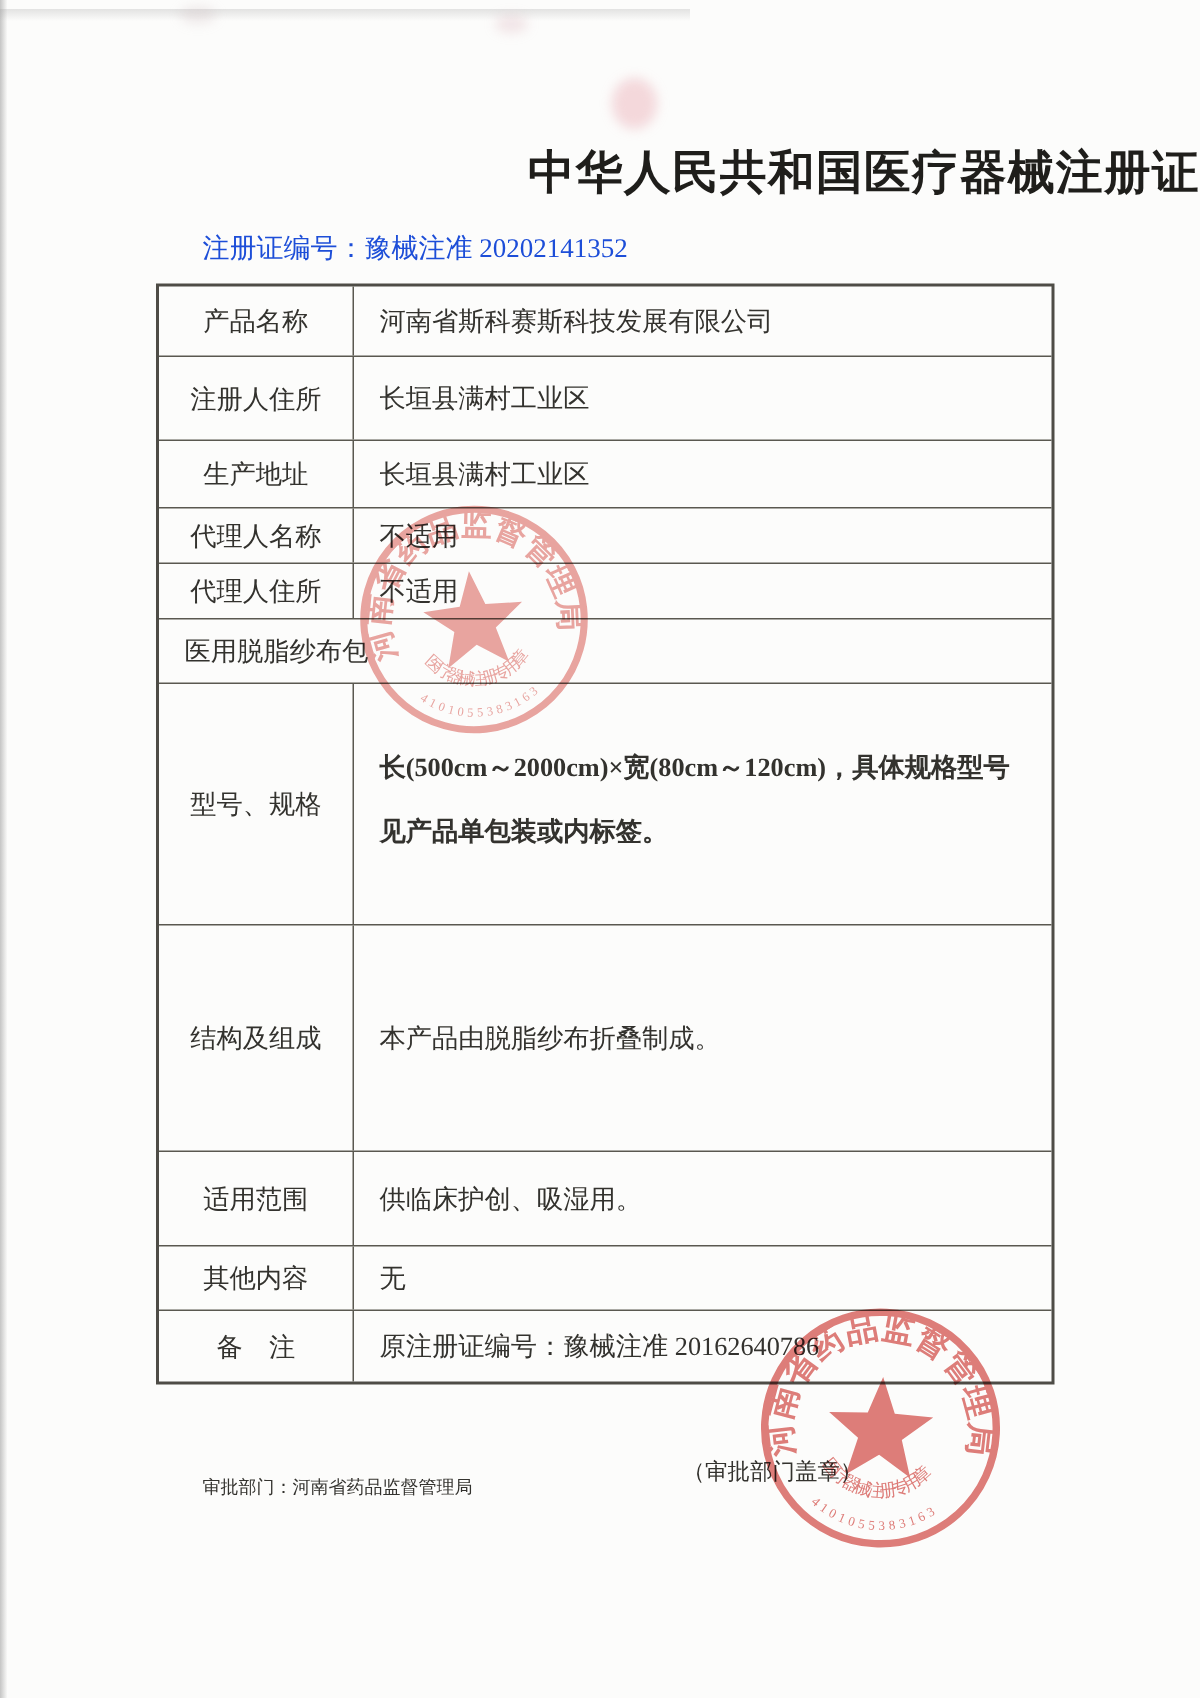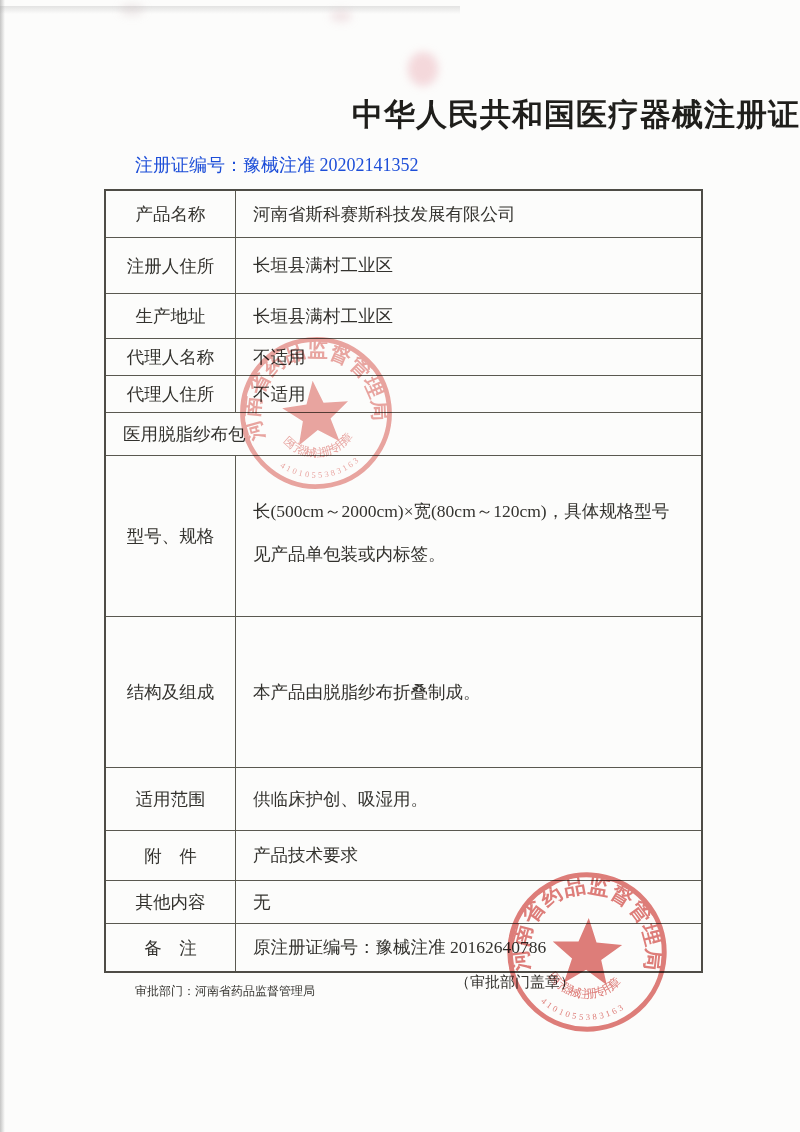--- a/index.html
+++ b/index.html
@@ -33,21 +33,21 @@
   .row:last-child { border-bottom:none; }
   .cell { box-sizing:border-box; font-size:17.5px; }
   .cell.lbl {
     flex:0 0 130px; width:130px; border-right:1px solid #5a5850;
     display:flex; align-items:center; justify-content:center; text-align:center;
   }
   .cell.val { flex:1; display:flex; align-items:center; padding:3px 17px; line-height:1.5; }
   .r1{height:47px} .r2{height:56px} .r3{height:45px} .r4{height:37px}
   .r5{height:37px} .r6{height:43px} .r7{height:161px} .r8{height:151px}
   .r9{height:63px} .r10{height:50px} .r11{height:43px} .r12{height:47px}
-  .r7 .val { align-items:flex-start; padding-top:34px; line-height:2.45; }
+  .r7 .val { align-items:flex-start; padding-top:34px; line-height:2.45;font-weight:bold; }
 
   .f-left { position:absolute; left:135px; top:983px; font-size:12px; }
   .f-right { position:absolute; left:455px; top:969px; width:224px; font-size:16px; line-height:27px; }
   .f-right .seal-hint { text-align:left; font-size:15px; }
 
   .stamp { position:absolute; mix-blend-mode:multiply; pointer-events:none; }
   .stamp text { font-family:"Liberation Serif", serif; fill:currentColor; }
   .stamp1 { left:237px; top:334px; width:158px; height:158px; color:#dd6a64; opacity:.60; transform:rotate(-6deg); }
   .stamp2 { left:504px; top:869px; width:166px; height:166px; color:#d85a55; opacity:.78; transform:rotate(3deg); }
 </style>
@@ -93,24 +93,20 @@
     <div class="cell val">长(500cm～2000cm)×宽(80cm～120cm)，具体规格型号见产品单包装或内标签。</div>
   </div>
   <div class="row r8">
     <div class="cell lbl">结构及组成</div>
     <div class="cell val">本产品由脱脂纱布折叠制成。</div>
   </div>
   <div class="row r9">
     <div class="cell lbl">适用范围</div>
     <div class="cell val">供临床护创、吸湿用。</div>
   </div>
-  <div class="row r10">
-    <div class="cell lbl">附　件</div>
-    <div class="cell val">产品技术要求</div>
-  </div>
   <div class="row r11">
     <div class="cell lbl">其他内容</div>
     <div class="cell val">无</div>
   </div>
   <div class="row r12">
     <div class="cell lbl">备　注</div>
     <div class="cell val">原注册证编号：豫械注准 20162640786</div>
   </div>
 </div>
 

